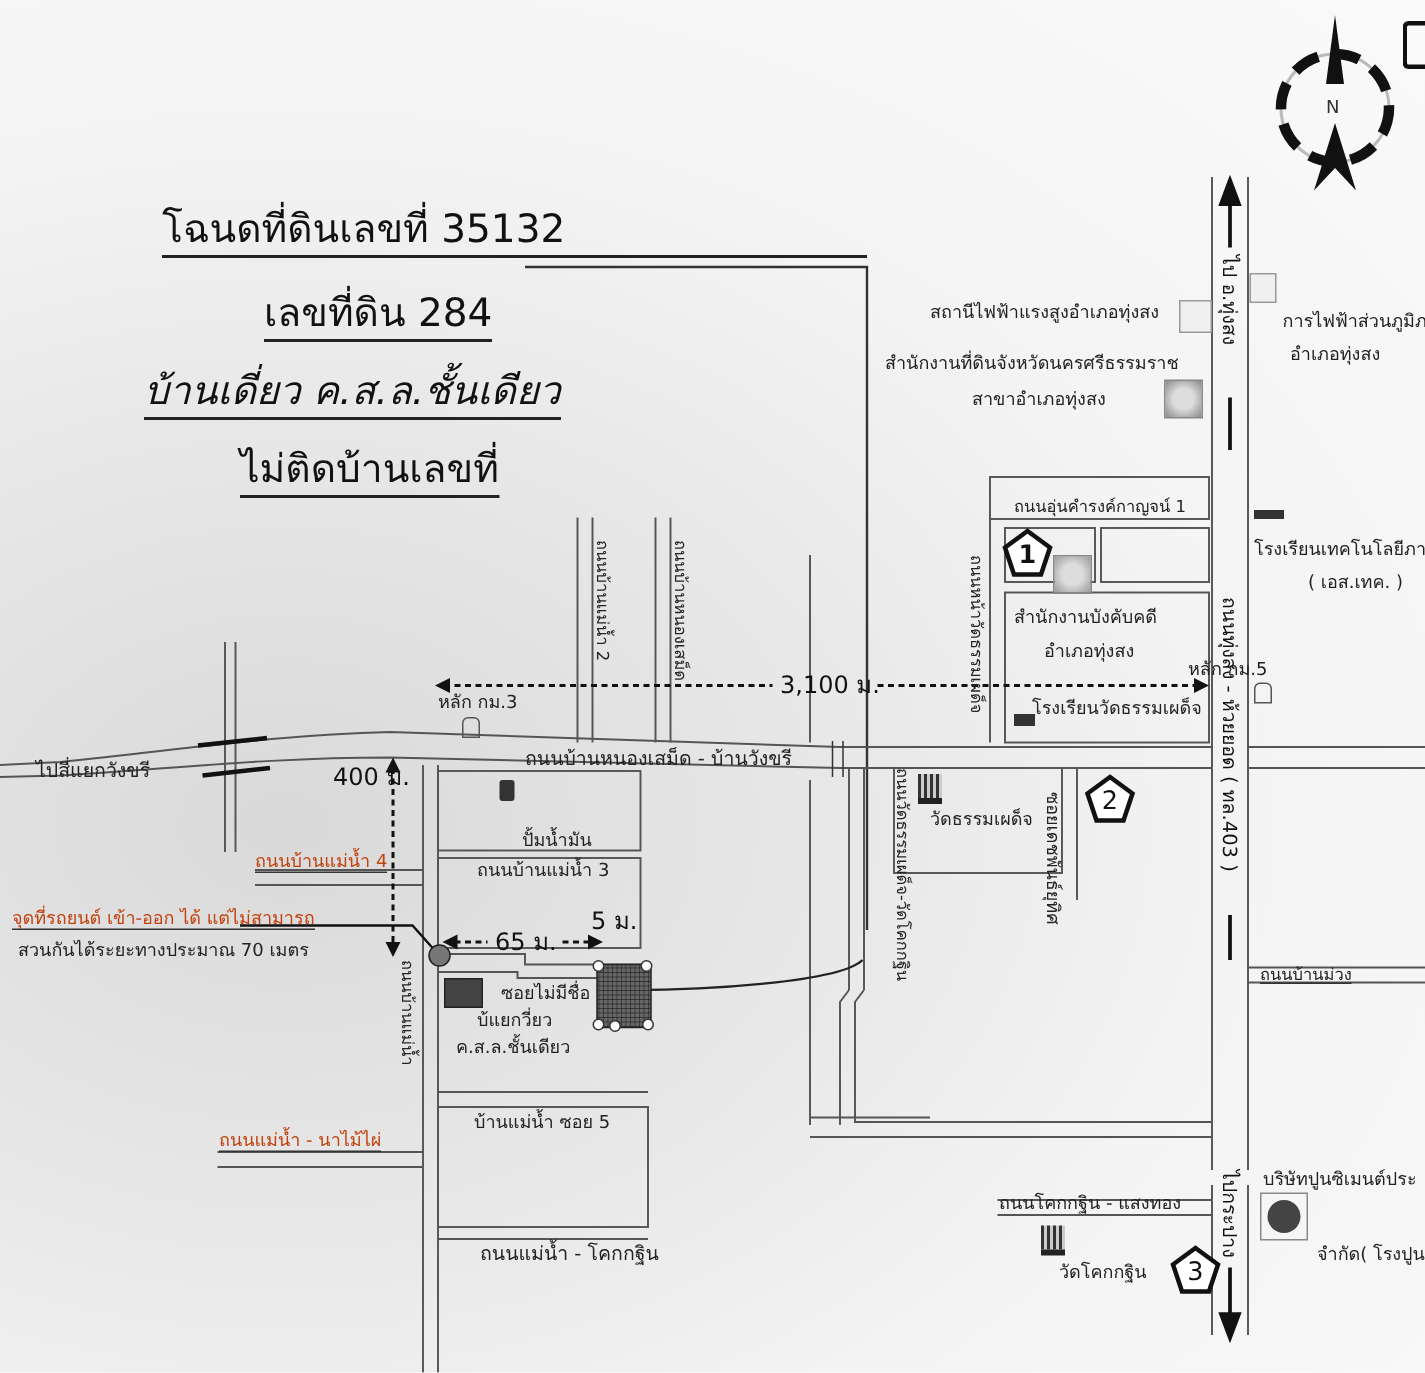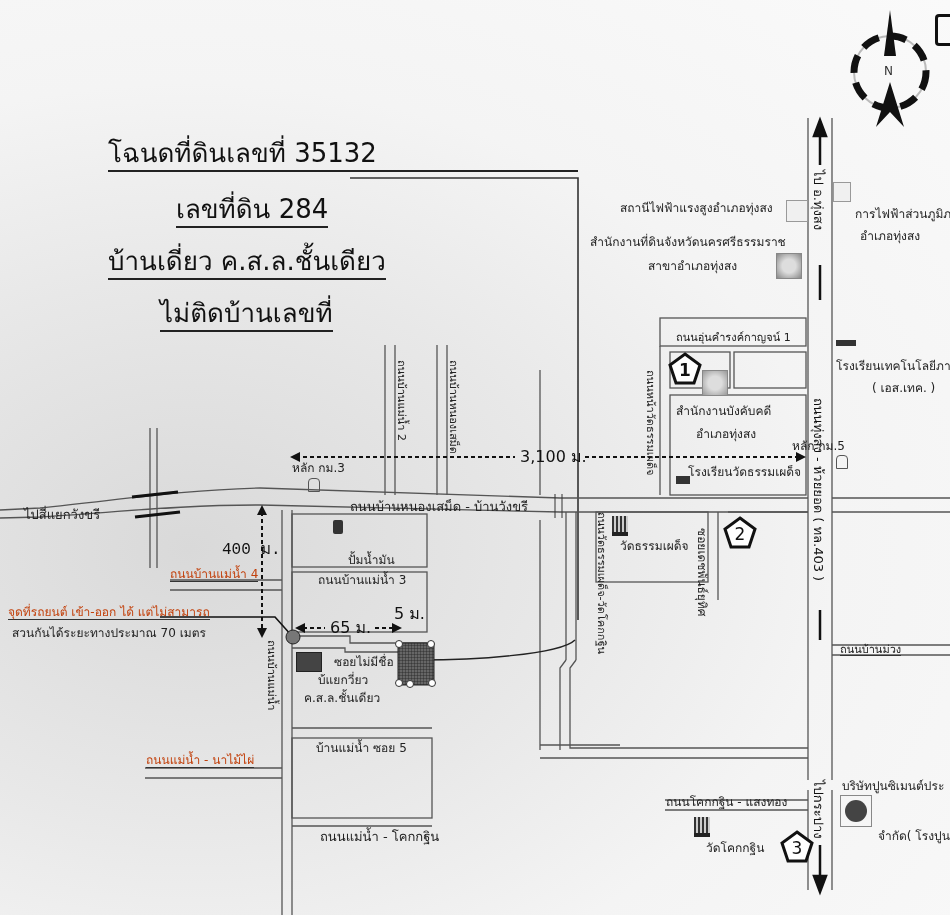--- a/index.html
+++ b/index.html
@@ -152,21 +152,21 @@
     <polygon points="0,10 -14,55 0,40 14,55" fill="#111"></polygon>
   </g>
 </svg>
 
 <div class="corner"></div>
 
 <div class="t" style="left:884px;top:65px;font-size:12px;color:#333;">N</div>
 
 <div class="t title" style="left:108px;top:140px;width:470px;">โฉนดที่ดินเลขที่ 35132</div>
 <div class="t title" style="left:176px;top:196px;">เลขที่ดิน 284</div>
-<div class="t title" style="left:108px;top:248px;">บ้านเดี่ยว ค.ส.ล.ชั้นเดียว</div>
+<div class="t title" style="left:96px;top:248px;font-style:italic;">บ้านเดี่ยว ค.ส.ล.ชั้นเดียว</div>
 <div class="t title" style="left:160px;top:300px;">ไม่ติดบ้านเลขที่</div>
 
 <div class="t lbl" style="left:620px;top:202px;">สถานีไฟฟ้าแรงสูงอำเภอทุ่งสง</div>
 <div class="icon" style="left:786px;top:200px;width:20px;height:20px;border:1px solid #999;background:#f0f0f0;"></div>
 <div class="icon" style="left:833px;top:182px;width:16px;height:18px;border:1px solid #999;background:#f0f0f0;"></div>
 <div class="t lbl" style="left:855px;top:208px;">การไฟฟ้าส่วนภูมิภาค</div>
 <div class="t lbl" style="left:860px;top:230px;">อำเภอทุ่งสง</div>
 <div class="t lbl" style="left:590px;top:236px;">สำนักงานที่ดินจังหวัดนครศรีธรรมราช</div>
 <div class="t lbl" style="left:648px;top:260px;">สาขาอำเภอทุ่งสง</div>
 <div class="icon" style="left:776px;top:253px;width:24px;height:24px;border:1px solid #888;background:radial-gradient(circle,#ddd 40%,#888 100%);"></div>
@@ -189,21 +189,21 @@
 <div class="icon" style="left:676px;top:476px;width:14px;height:8px;background:#333;"></div>
 <div class="t v" style="left:645px;top:370px;">ถนนหน้าวัดธรรมเผด็จ</div>
 
 <div class="icon" style="left:836px;top:320px;width:20px;height:20px;border-bottom:6px solid #333;"></div>
 <div class="t lbl" style="left:836px;top:360px;">โรงเรียนเทคโนโลยีภา</div>
 <div class="t lbl" style="left:872px;top:382px;">( เอส.เทค. )</div>
 <div class="t lbl" style="left:792px;top:440px;">หลัก กม.5</div>
 <div class="icon" style="left:836px;top:455px;width:10px;height:12px;border:1px solid #555;border-radius:4px 4px 0 0;"></div>
 
 <div class="t dist" style="left:520px;top:449px;">3,100 ม.</div>
-<div class="t dist" style="left:222px;top:542px;font-family:Liberation Mono, monospace;">400 ม.</div>
+<div class="t dist" style="left:222px;top:510px;">400 ม.</div>
 <div class="t dist" style="left:330px;top:620px;">65 ม.</div>
 <div class="t dist" style="left:394px;top:606px;">5 ม.</div>
 
 <div class="t lbl" style="left:24px;top:508px;font-size:13px;">ไปสี่แยกวังขรี</div>
 <div class="t lbl" style="left:292px;top:462px;">หลัก กม.3</div>
 <div class="icon" style="left:308px;top:478px;width:10px;height:12px;border:1px solid #555;border-radius:4px 4px 0 0;"></div>
 <div class="t v" style="left:396px;top:360px;">ถนนบ้านแม่น้ำ 2</div>
 <div class="t v" style="left:448px;top:360px;">ถนนบ้านหนองเสม็ด</div>
 <div class="t lbl" style="left:350px;top:500px;font-size:13px;">ถนนบ้านหนองเสม็ด - บ้านวังขรี</div>
 

